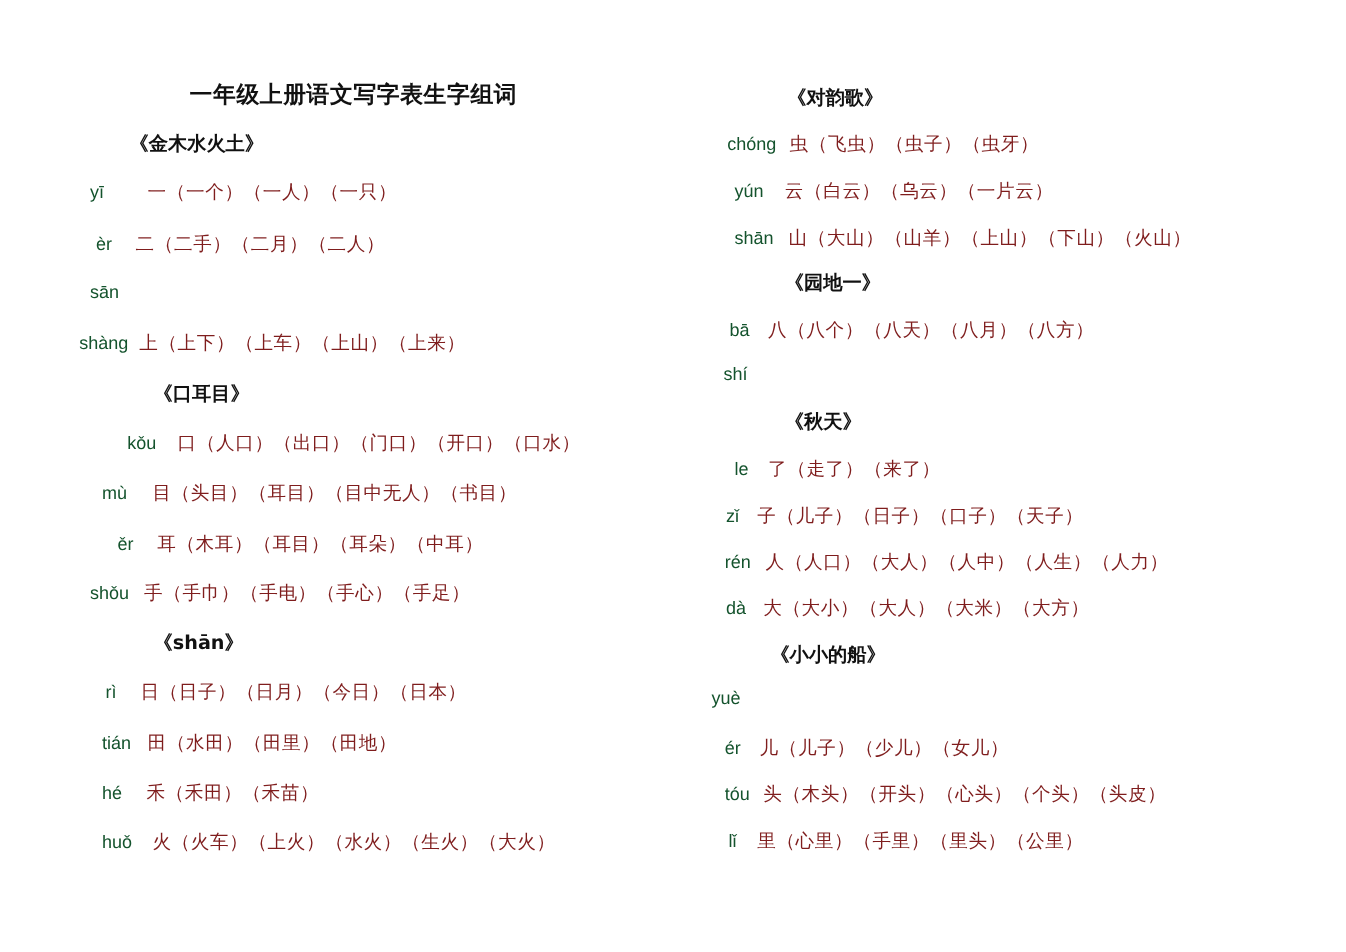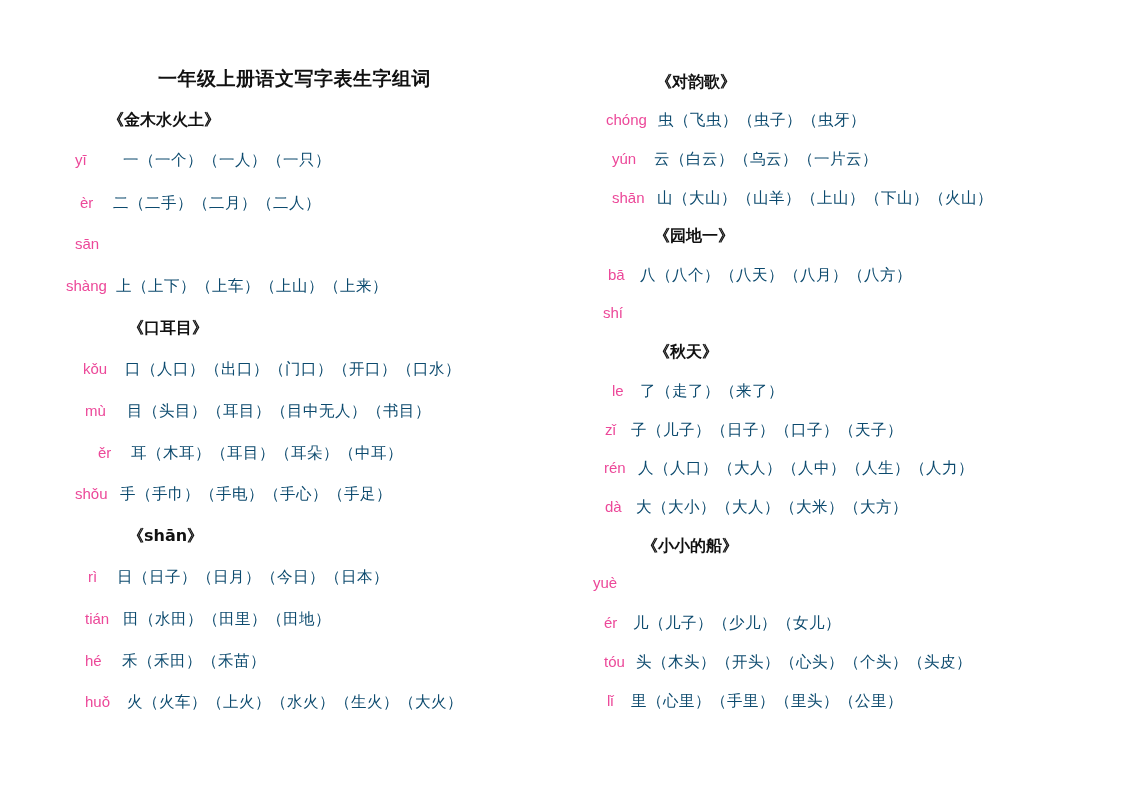--- a/index.html
+++ b/index.html
@@ -2,22 +2,22 @@
 <html><head>
 <meta charset="utf-8">
 <style>
   html, body { margin: 0; padding: 0; background: #ffffff; }
   body { width: 1122px; height: 793px; position: relative; overflow: hidden;
          font-family: "DejaVu Sans", sans-serif; color: #111; }
   .title { position: absolute; left: 158px; top: 66px; font-size: 19px; font-weight: bold;
            letter-spacing: 0.5px; }
   .heading { position: absolute; font-size: 16px; font-weight: bold; white-space: nowrap; }
   .row { position: absolute; white-space: nowrap; font-size: 15.5px; display: flex; align-items: baseline; }
-  .py { font-family: "Liberation Sans", sans-serif; font-size: 15px; color: #ec4899; display: inline-block; }
-  .chars { color: #0c4a6e; letter-spacing: 0.5px; }
+  .py { font-family: "Liberation Sans", sans-serif; font-size: 15px; color: #14532d; display: inline-block; }
+  .chars { color: #7f1d1d; letter-spacing: 0.5px; }
 </style>
 </head>
 <body>
 
 <div class="title">一年级上册语文写字表生字组词</div>
 
 <div class="heading" style="left:108px;top:110px;">《金木水火土》</div>
 <div class="row" style="left:75px;top:150px;">
     <span class="py" style="width:48px;">yī</span>
     <span class="chars">一（一个）（一人）（一只）</span>
@@ -29,21 +29,21 @@
 <div class="row" style="left:75px;top:235px;">
     <span class="py" style="width:38px;">sān</span>
   </div>
 <div class="row" style="left:66px;top:276px;">
     <span class="py" style="width:50px;">shàng</span>
     <span class="chars">上（上下）（上车）（上山）（上来）</span>
   </div>
 
 <div class="heading" style="left:128px;top:318px;">《口耳目》</div>
 <div class="row" style="left:83px;top:359px;">
-    <span class="py" style="width:42px;">kǒu</span>
+    <span class="py" style="width:42px;margin-left:23px;">kǒu</span>
     <span class="chars">口（人口）（出口）（门口）（开口）（口水）</span>
   </div>
 <div class="row" style="left:85px;top:401px;">
     <span class="py" style="width:42px;">mù</span>
     <span class="chars">目（头目）（耳目）（目中无人）（书目）</span>
   </div>
 <div class="row" style="left:98px;top:443px;">
     <span class="py" style="width:33px;">ěr</span>
     <span class="chars">耳（木耳）（耳目）（耳朵）（中耳）</span>
   </div>

